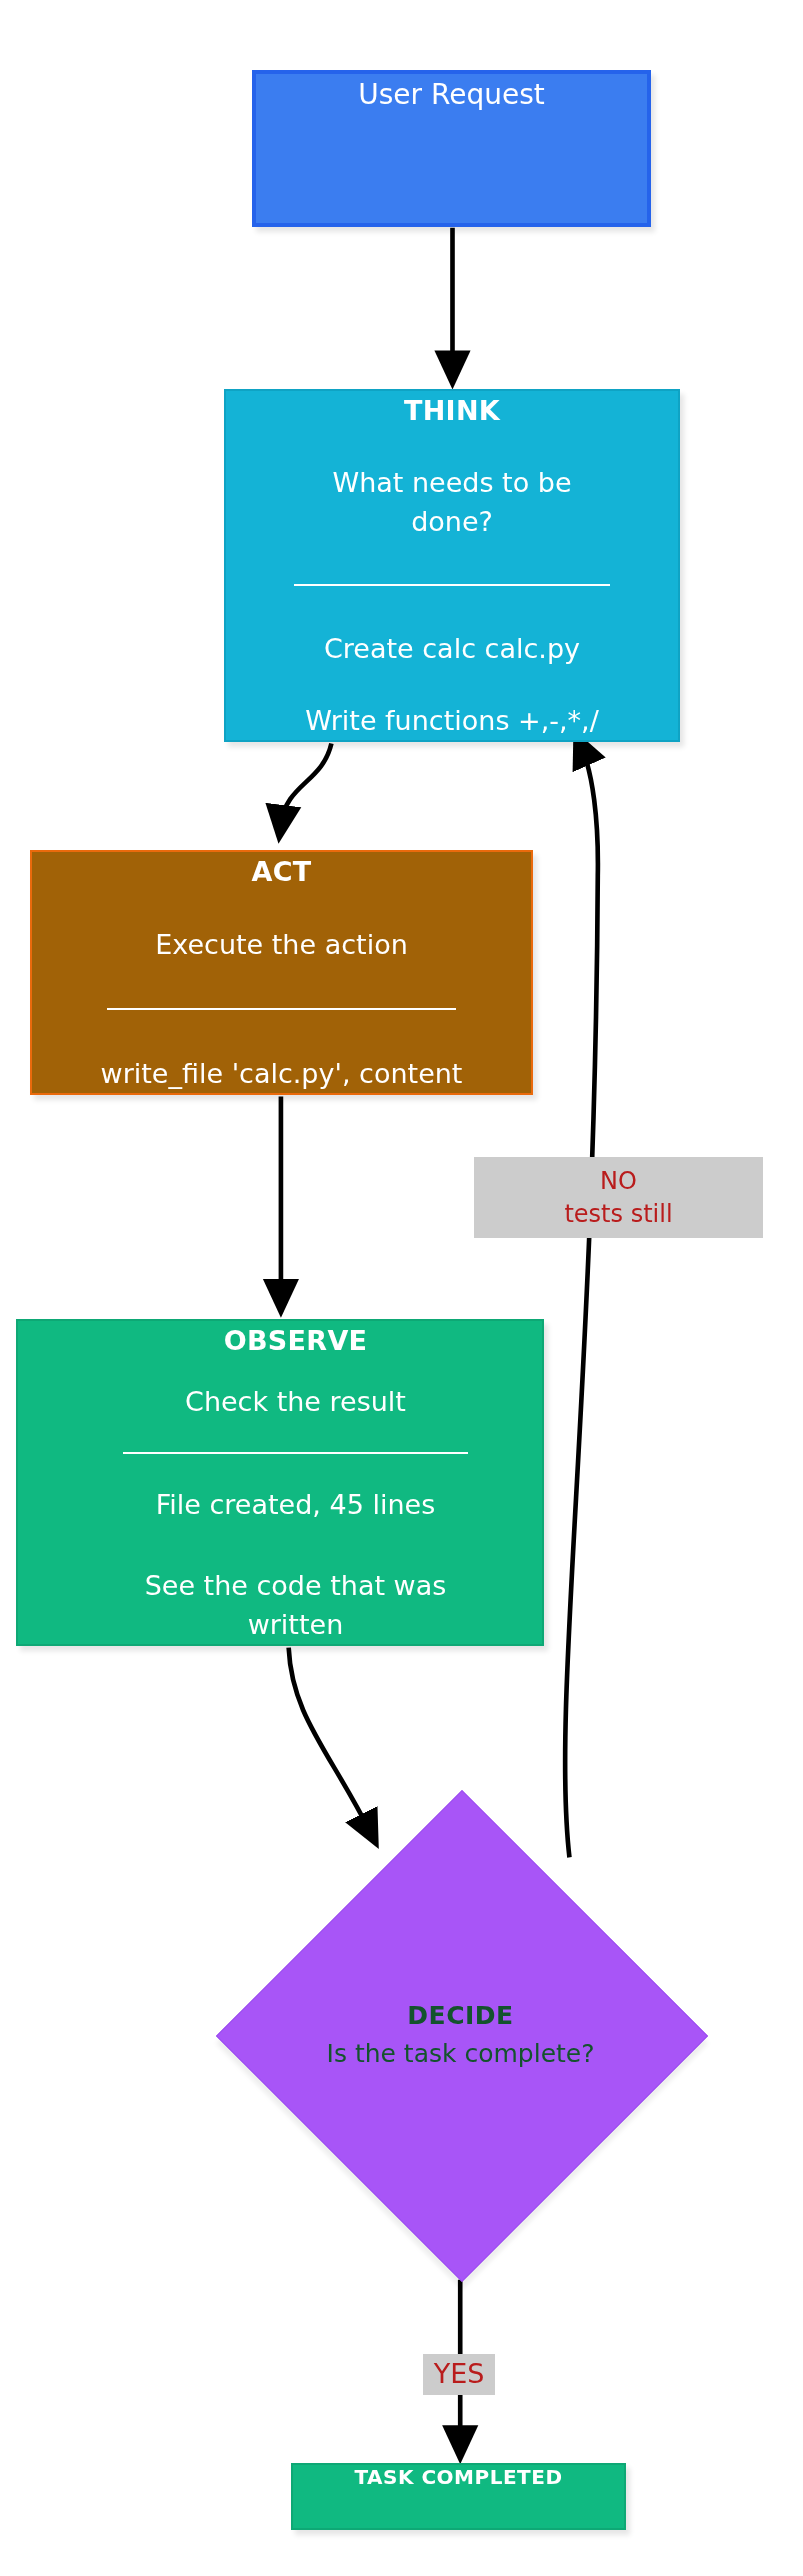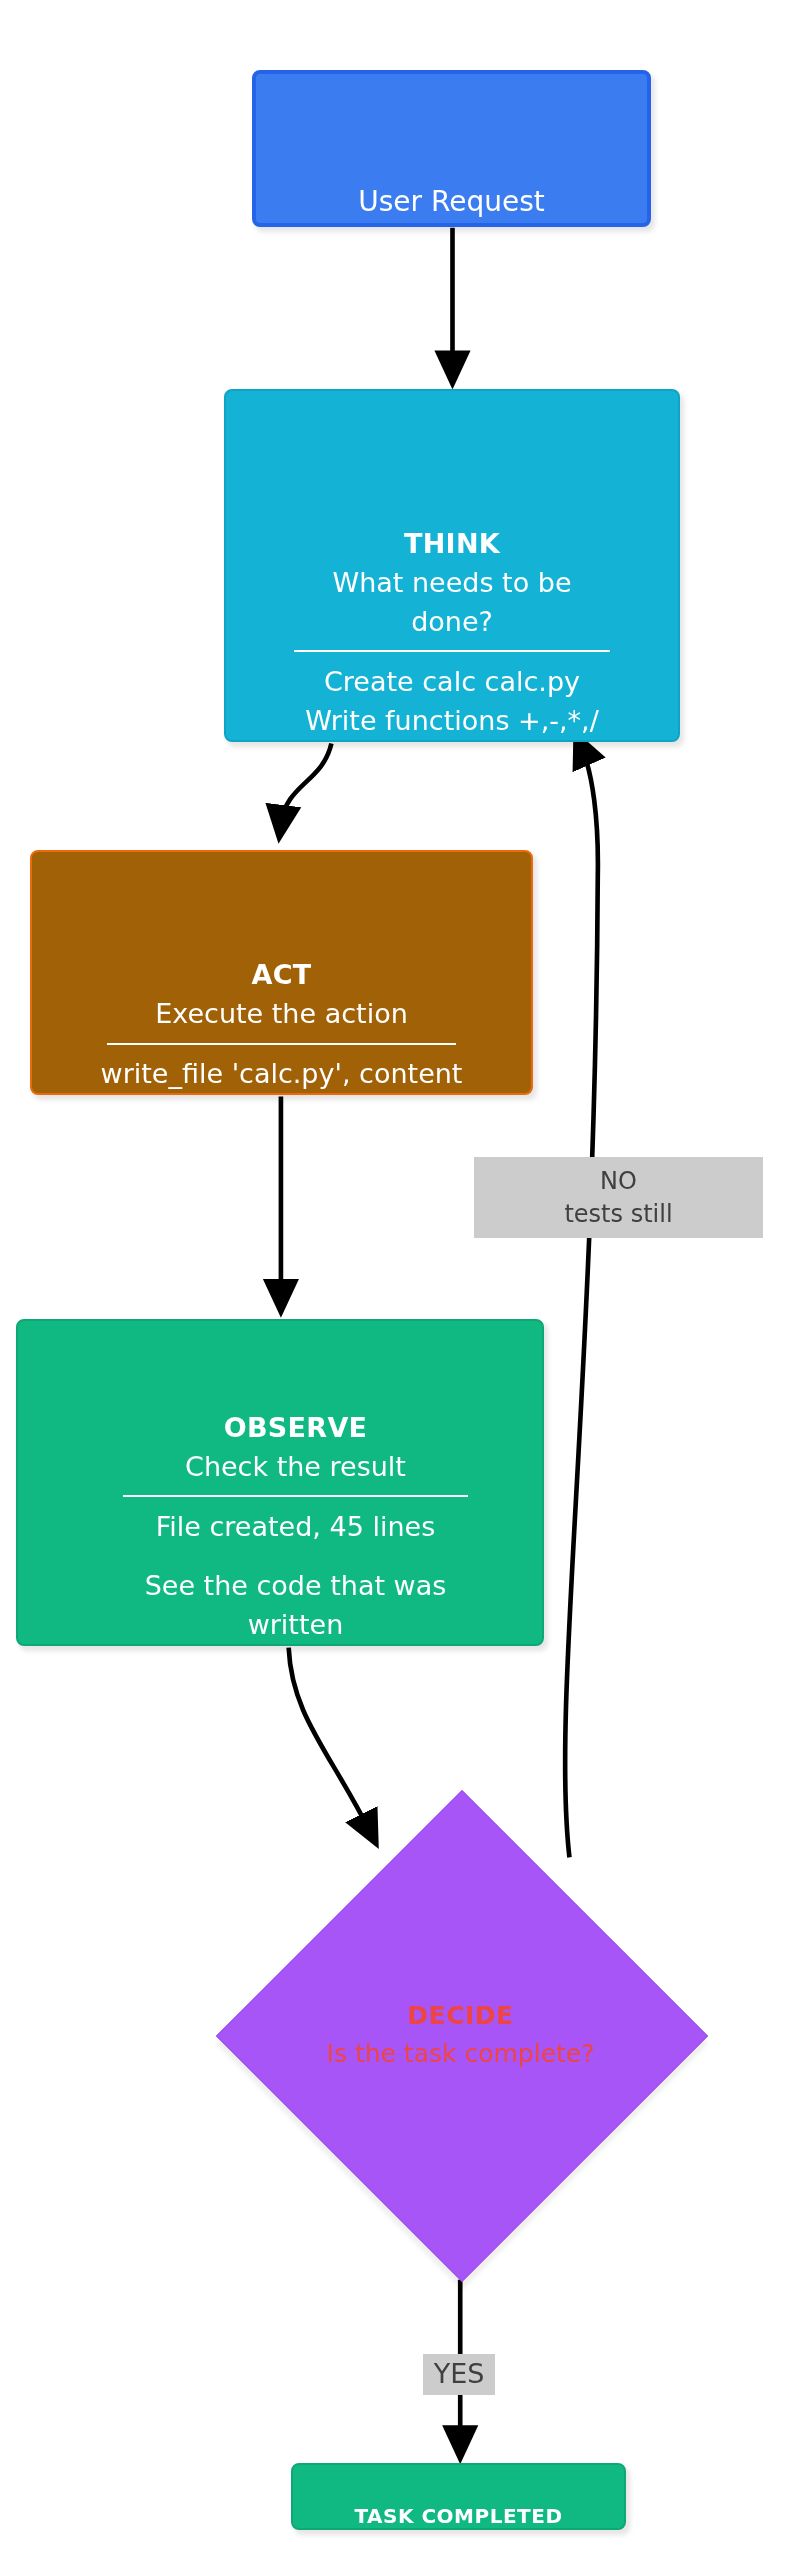--- a/index.html
+++ b/index.html
@@ -24,25 +24,24 @@
     width: 804px;
     height: 2589px;
     pointer-events: none;
   }
   .node {
     position: absolute;
     box-sizing: border-box;
     display: flex;
     flex-direction: column;
     align-items: center;
-    justify-content: flex-end;
+    justify-content: space-between;
     text-align: center;
     color: #ffffff;
     z-index: 3;
-    border-radius: 8px;
   }
   .node .title {
     font-weight: bold;
     letter-spacing: 0.3px;
   }
   .node .sub {
     font-weight: normal;
   }
   .hr {
     border: 0;
@@ -128,21 +127,21 @@
   }
   #node-decide-text {
     position: absolute;
     left: 0; top: 0;
     width: 489px;
     height: 489px;
     display: flex;
     flex-direction: column;
     align-items: center;
     justify-content: center;
-    color: #ef4444;
+    color: #14532d;
     text-align: center;
     font-size: 25px;
     line-height: 1.5;
   }
 
   
   #node-task-completed {
     left: 291px;
     top: 2463px;
     width: 335px;
@@ -153,21 +152,21 @@
     font-size: 20px;
     font-weight: bold;
     letter-spacing: 0.5px;
   }
 
   
   .edge-label {
     position: absolute;
     box-sizing: border-box;
     background: #CCCCCC;
-    color: #404040;
+    color: #b91c1c;
     text-align: center;
     display: flex;
     flex-direction: column;
     align-items: center;
     justify-content: center;
     z-index: 4;
     line-height: 1.35;
   }
   #label-no {
     left: 474px;

